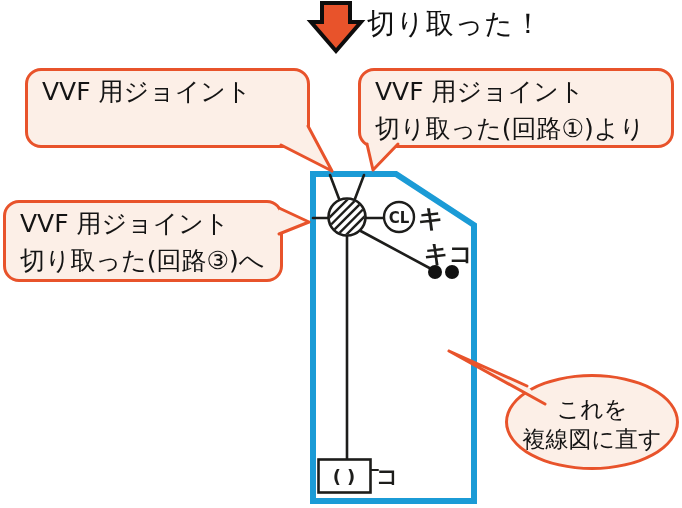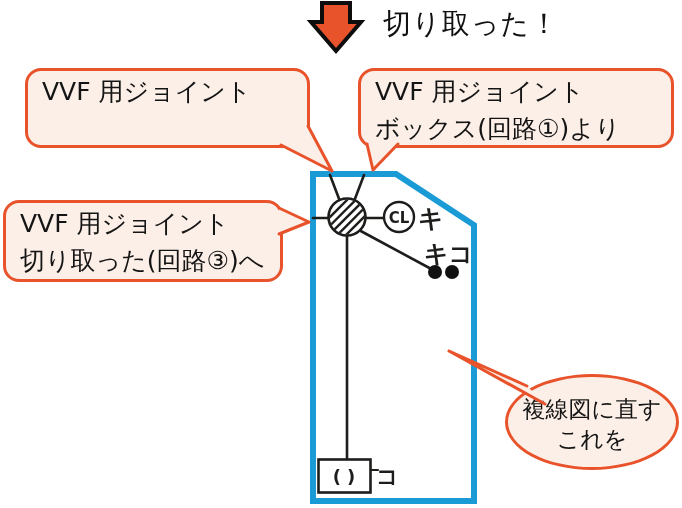--- a/index.html
+++ b/index.html
@@ -39,21 +39,20 @@
     line-height: 30px;
     padding: 17px 0 0 0;
   }
   #cut-label {
     position: absolute;
     z-index: 2;
     left: 367px; top: 5px;
     font-size: 28px;
     letter-spacing: 1px;
     color: #111111;
-    margin-left: 16px;
   }
   #tails-art { z-index: 3; pointer-events: none; }
   svg text { font-family: "DejaVu Sans", "Liberation Sans", sans-serif; }
 </style>
 </head>
 <body>
 
 <div id="stage">
 
   <svg id="base-art" width="682" height="508" viewBox="0 0 682 508">
@@ -106,31 +105,31 @@
   </svg>
 
   <div id="cut-label">切り取った！</div>
 
   <div class="callout" id="callout-circuit4">
     <span class="line">VVF 用ジョイント</span>
   </div>
 
   <div class="callout" id="callout-circuit1">
     <span class="line">VVF 用ジョイント</span>
-    <span class="line">ボックス(回路①)より</span>
+    <span class="line">切り取った(回路①)より</span>
   </div>
 
   <div class="callout" id="callout-circuit3">
     <span class="line">VVF 用ジョイント</span>
     <span class="line">切り取った(回路③)へ</span>
   </div>
 
   <div class="callout" id="callout-redraw">
+    <span class="line">これを</span>
     <span class="line">複線図に直す</span>
-    <span class="line">これを</span>
   </div>
 
   <svg id="tails-art" width="682" height="508" viewBox="0 0 682 508">
 
     <g>
       <polygon points="281,145 308,126 332,171" fill="#fcefe7"></polygon>
       <path d="M281,145 L332,171 M308,126 L332,171" fill="none" stroke="#e8532b" stroke-width="3" stroke-linecap="round"></path>
     </g>
 
     <g>

